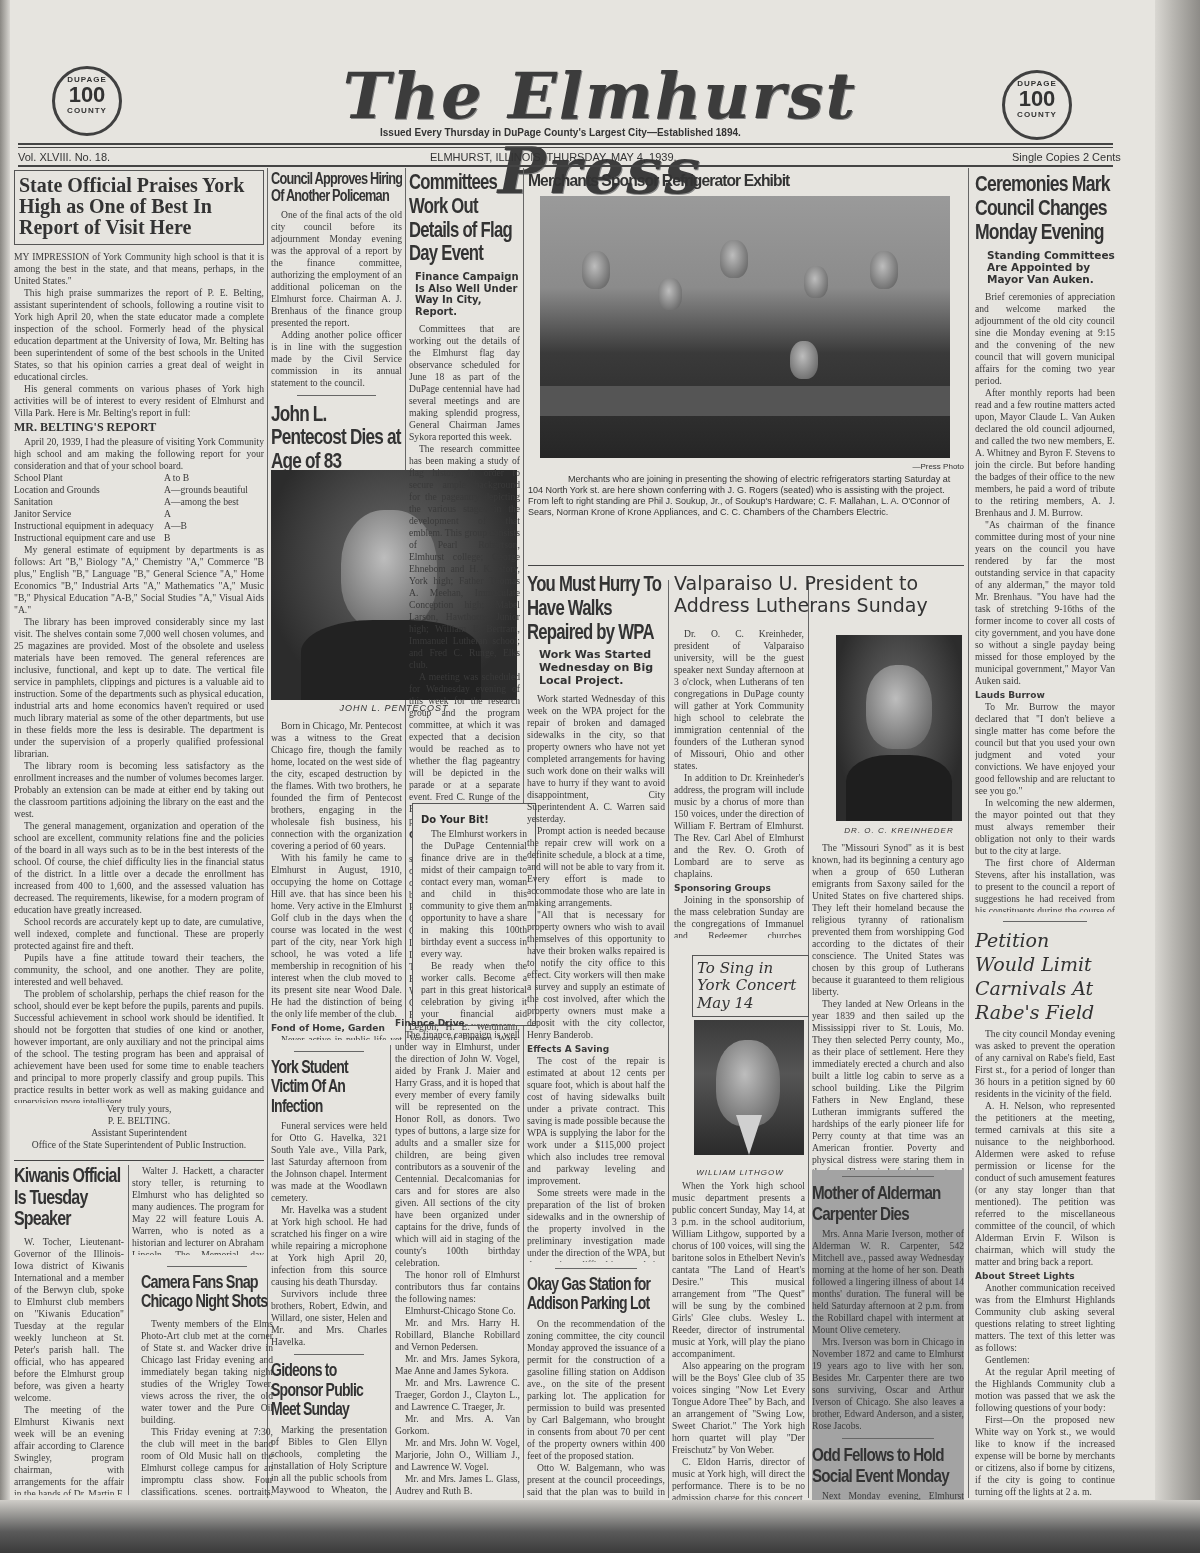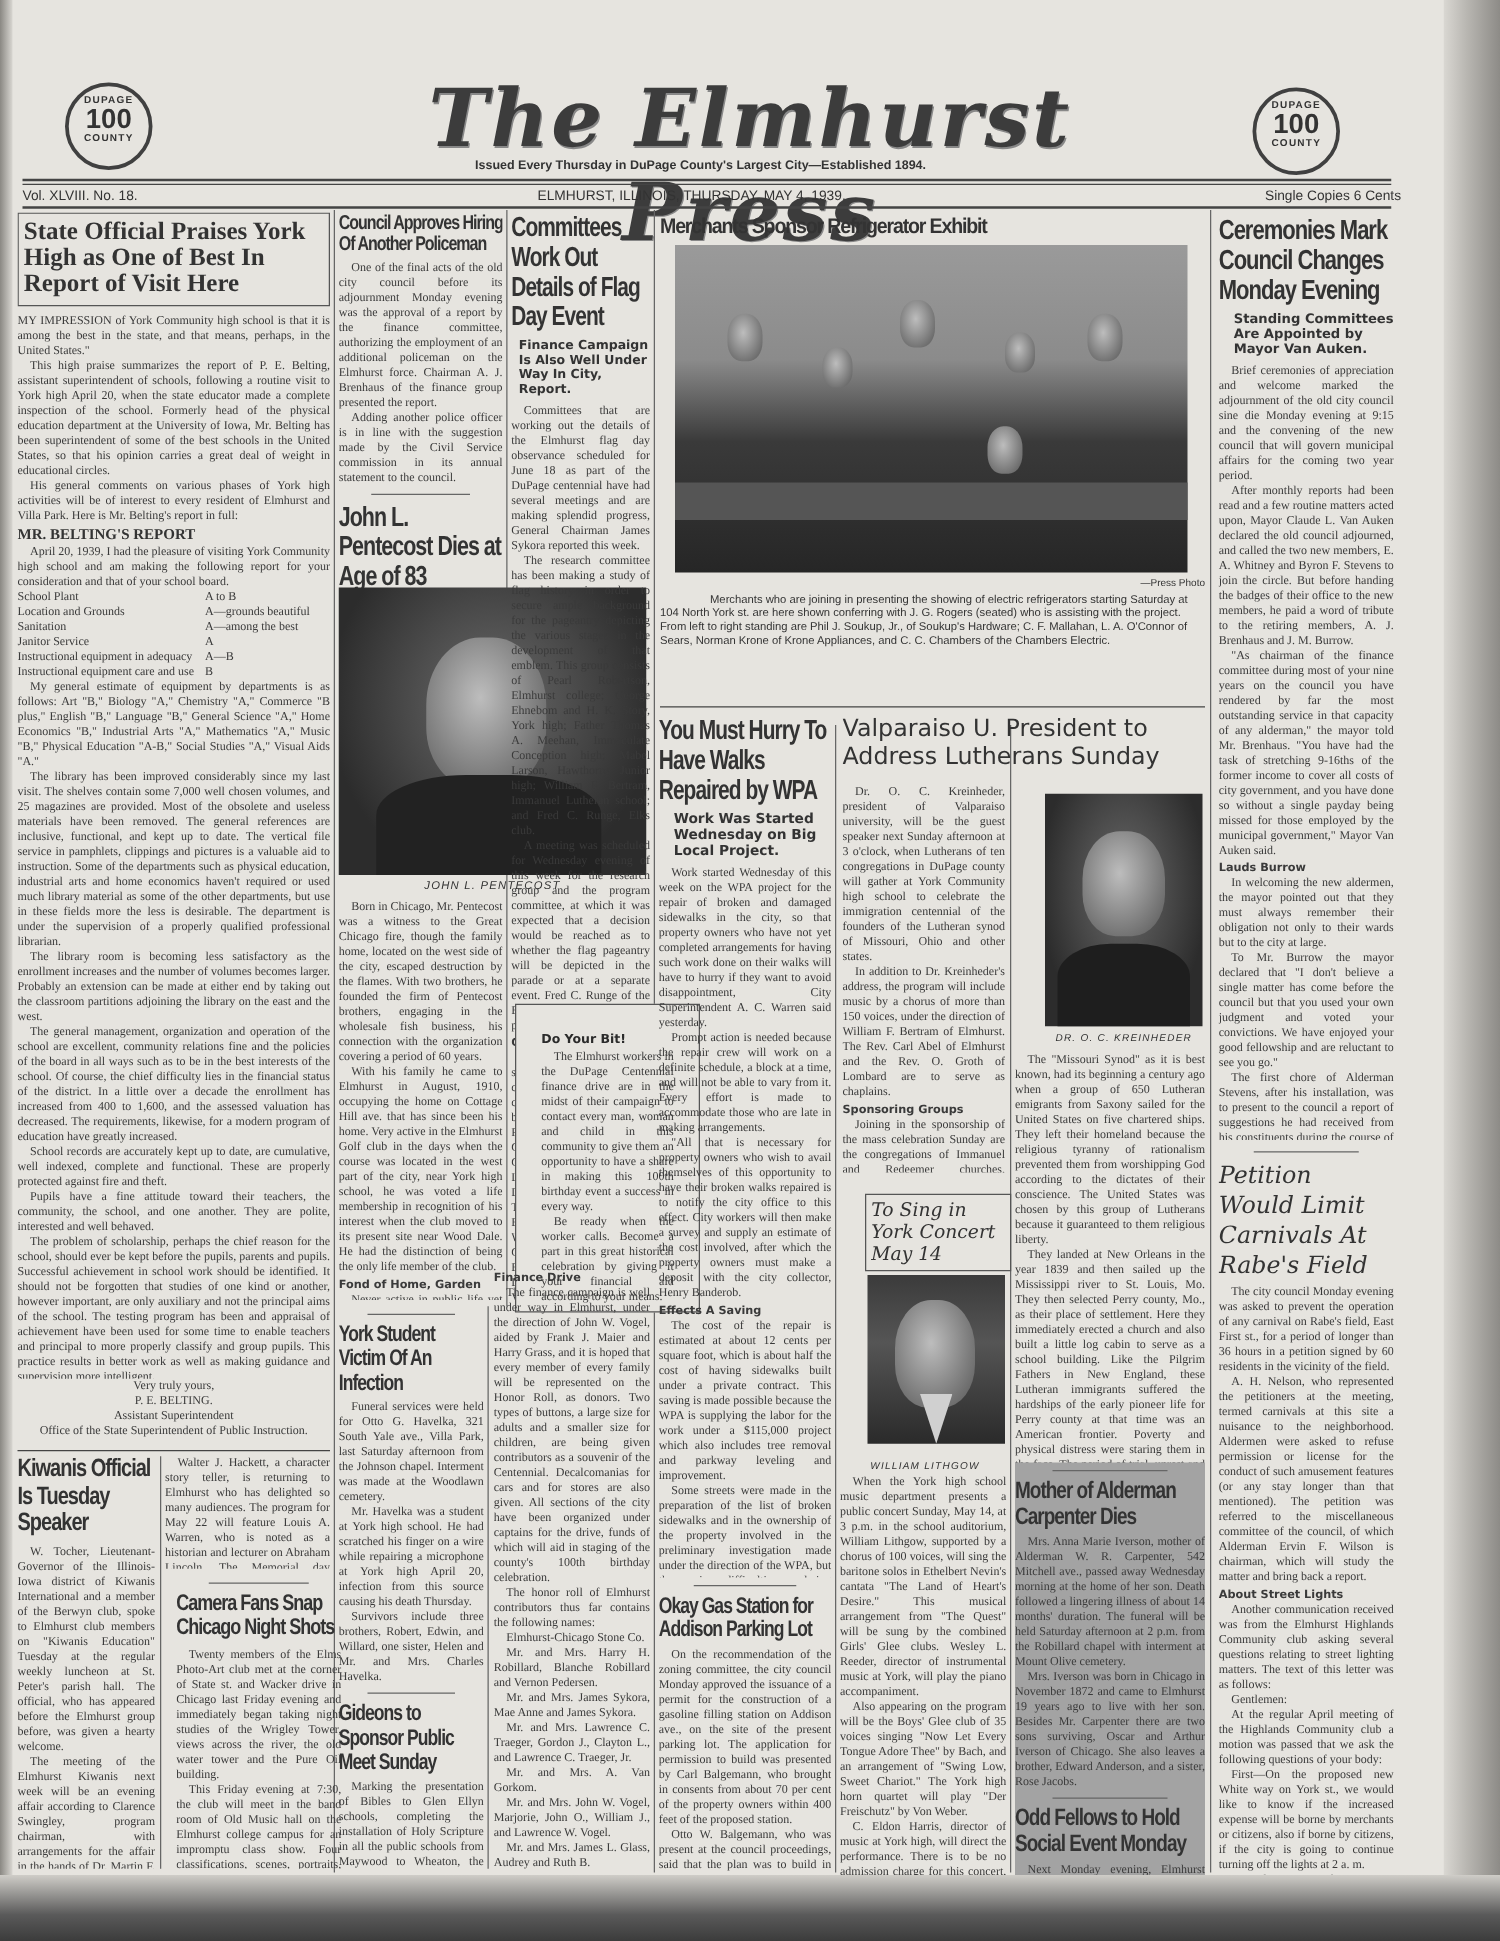--- a/index.html
+++ b/index.html
@@ -49,21 +49,21 @@
     <div class="t">DUPAGE</div>
     <div class="n">100</div>
     <div class="b">COUNTY</div>
   </div>
   <div class="mast">The Elmhurst Press</div>
   <div class="tagline">Issued Every Thursday in DuPage County's Largest City—Established 1894.</div>
   <div class="rule" style="left:18px;top:143px;width:1095px;"></div>
   <div class="rule" style="left:18px;top:147px;width:1095px;border-top-width:1px;"></div>
   <div class="dateline" style="left:18px;">Vol. XLVIII. No. 18.</div>
   <div class="dateline" style="left:430px;">ELMHURST, ILLINOIS, THURSDAY, MAY 4, 1939.</div>
-  <div class="dateline" style="left:1012px;">Single Copies 6 Cents</div>
+  <div class="dateline" style="left:1012px;">Single Copies 2 Cents</div>
   <div class="rule" style="left:18px;top:165px;width:1095px;"></div>
 
   <div class="vr" style="left:267px;top:168px;height:1330px;"></div>
   <div class="vr" style="left:390px;top:1045px;height:450px;"></div>
   <div class="vr" style="left:405px;top:168px;height:877px;"></div>
   <div class="vr" style="left:523px;top:168px;height:1330px;"></div>
   <div class="vr" style="left:668px;top:580px;height:918px;"></div>
   <div class="vr" style="left:808px;top:580px;height:918px;"></div>
   <div class="vr" style="left:968px;top:168px;height:1330px;"></div>
 
@@ -201,21 +201,21 @@
     <div class="body">
       <p>Committees that are working out the details of the Elmhurst flag day observance scheduled for June 18 as part of the DuPage centennial have had several meetings and are making splendid progress, General Chairman James Sykora reported this week.</p>
       <p>The research committee has been making a study of flag history in order to secure ample background for the pageantry depicting the various stages in the development of that emblem. This group consists of Pearl Robertson, Elmhurst college; George Ehnebom and H. K. Story, York high; Father Thomas A. Meehan, Immaculate Conception high; Mabel Larson, Hawthorne Junior high; William F. Bertram, Immanuel Lutheran school; and Fred C. Runge, Elks club.</p>
       <p>A meeting was scheduled for Wednesday evening of this week for the research group and the program committee, at which it was expected that a decision would be reached as to whether the flag pageantry will be depicted in the parade or at a separate event. Fred C. Runge of the Elks club is chairman of the parade committee.</p>
       <div class="sub">On Program Group</div>
       <p>Vernon L. Beggs, superintendent of schools, is chairman of the program committee, other members being Father William J. Plunkett, Immaculate Conception church; the Rev. Carl Abel, Immanuel Lutheran church; Anthony J. D'Amico, Elks club; Dr. Timothy Lehmann, Elmhurst college; Mrs. A. Wengler, Woman's club; George L. Letts, York high; E. J. Simmons, American Legion; H. E. Weidmann, Veterans of Foreign Wars; with C. E. Swingley as secretary.</p>
 
     </div>
   </div>
 
-  <div class="col boxed" style="left:412px;top:803px;width:106px;height:205px;padding:20px;background:#e6e4df;">
+  <div class="col boxed" style="left:412px;top:803px;width:106px;height:205px;padding:8px;background:#e6e4df;">
     <div class="sub" style="font-size:10px;">Do Your Bit!</div>
     <div class="body" style="margin-top:3px;">
       <p>The Elmhurst workers in the DuPage Centennial finance drive are in the midst of their campaign to contact every man, woman and child in this community to give them an opportunity to have a share in making this 100th birthday event a success in every way.</p>
       <p>Be ready when the worker calls. Become a part in this great historical celebration by giving it your financial aid according to your means.</p>
 
     </div>
   </div>
   <div class="col" style="left:395px;top:1015px;width:125px;height:480px;">
     <div class="body">
       <div class="sub">Finance Drive</div>
@@ -331,22 +331,22 @@
   </div>
 
   <div class="col" style="left:975px;top:172px;width:140px;height:740px;">
     <div class="hl-cond" style="font-size:22px;transform:scaleX(0.8);width:175px;">Ceremonies Mark Council Changes Monday Evening</div>
     <div class="deck" style="font-size:10.5px;margin-left:12px;">Standing Committees Are Appointed by Mayor Van Auken.</div>
     <div class="body">
       <p>Brief ceremonies of appreciation and welcome marked the adjournment of the old city council sine die Monday evening at 9:15 and the convening of the new council that will govern municipal affairs for the coming two year period.</p>
       <p>After monthly reports had been read and a few routine matters acted upon, Mayor Claude L. Van Auken declared the old council adjourned, and called the two new members, E. A. Whitney and Byron F. Stevens to join the circle. But before handing the badges of their office to the new members, he paid a word of tribute to the retiring members, A. J. Brenhaus and J. M. Burrow.</p>
       <p>"As chairman of the finance committee during most of your nine years on the council you have rendered by far the most outstanding service in that capacity of any alderman," the mayor told Mr. Brenhaus. "You have had the task of stretching 9-16ths of the former income to cover all costs of city government, and you have done so without a single payday being missed for those employed by the municipal government," Mayor Van Auken said.</p>
       <div class="sub">Lauds Burrow</div>
+      <p>To Mr. Burrow the mayor declared that "I don't believe a single matter has come before the council but that you used your own judgment and voted your convictions. We have enjoyed your good fellowship and are reluctant to see you go."</p>
       <p>In welcoming the new aldermen, the mayor pointed out that they must always remember their obligation not only to their wards but to the city at large.</p>
-      <p>To Mr. Burrow the mayor declared that "I don't believe a single matter has come before the council but that you used your own judgment and voted your convictions. We have enjoyed your good fellowship and are reluctant to see you go."</p>
       <p>The first chore of Alderman Stevens, after his installation, was to present to the council a report of suggestions he had received from his constituents during the course of his campaign concerning things they would like to see done. These topics varied from exterminating rabbits to regulating the height of awnings.</p>
 
     </div>
   </div>
   <div class="col" style="left:975px;top:915px;width:140px;height:585px;background:#e6e4df;">
     <div class="shortrule"></div>
     <div class="italic-hl" style="font-size:19px;line-height:24px;">Petition Would Limit Carnivals At Rabe's Field</div>
     <div class="body" style="margin-top:4px;">
       <p>The city council Monday evening was asked to prevent the operation of any carnival on Rabe's field, East First st., for a period of longer than 36 hours in a petition signed by 60 residents in the vicinity of the field.</p>
       <p>A. H. Nelson, who represented the petitioners at the meeting, termed carnivals at this site a nuisance to the neighborhood. Aldermen were asked to refuse permission or license for the conduct of such amusement features (or any stay longer than that mentioned). The petition was referred to the miscellaneous committee of the council, of which Alderman Ervin F. Wilson is chairman, which will study the matter and bring back a report.</p>

